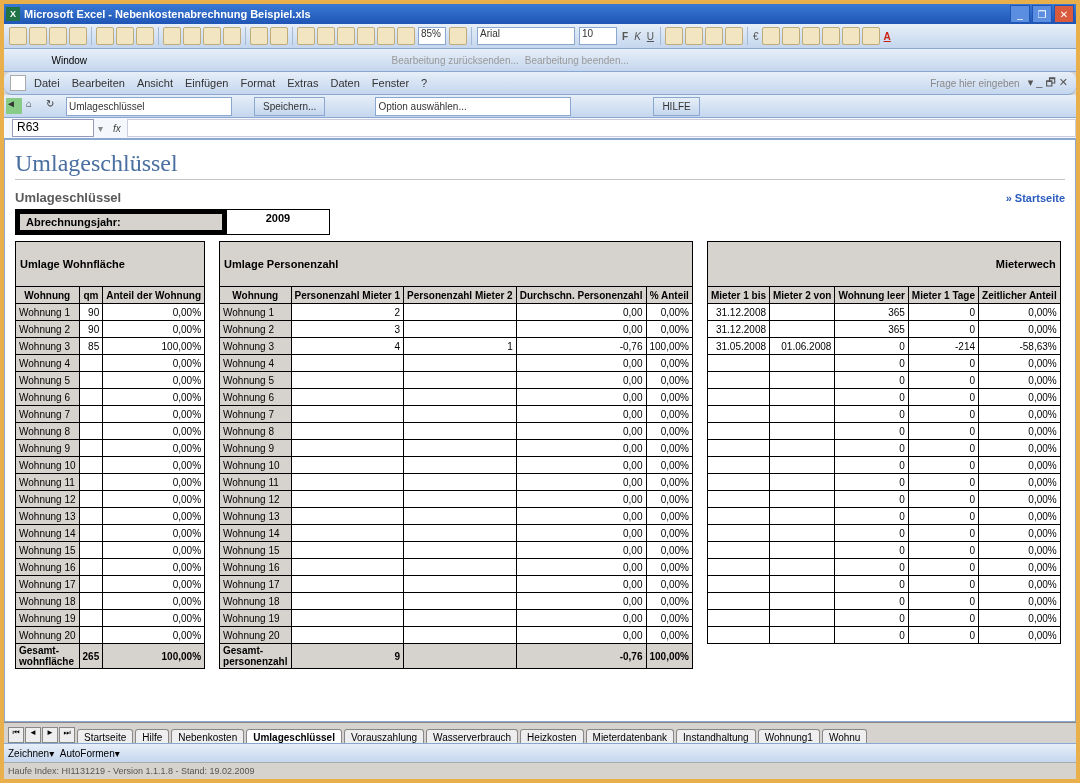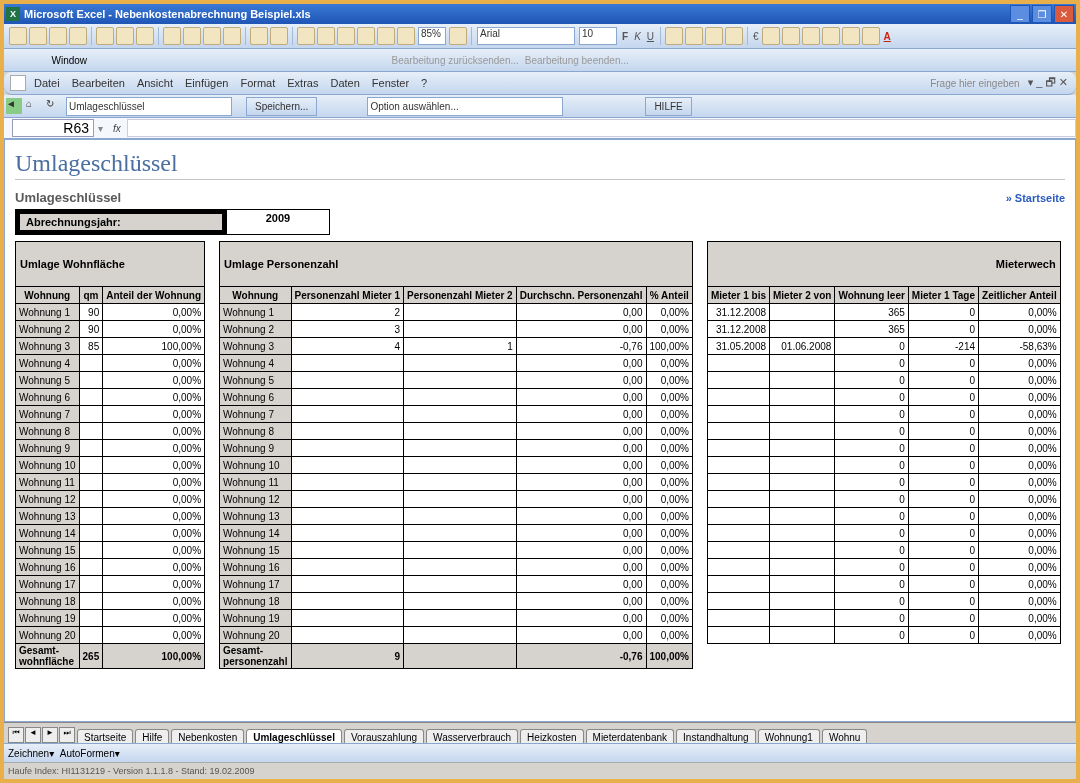--- a/index.html
+++ b/index.html
@@ -19,23 +19,23 @@
 .snagbar{height:22px;background:linear-gradient(#e7eff8,#c4d6ee);border-bottom:1px solid #8aa7cf;display:flex;align-items:center;padding:0 4px;font-size:10px;}
 .snagbar .snag{background:#f04e3b;color:#fff;border-radius:8px;padding:1px 6px;font-size:9px;font-weight:bold;margin-top:40px;}
 .menubar{height:22px;background:linear-gradient(#e7eff8,#c4d6ee);border-bottom:1px solid #8aa7cf;display:flex;align-items:center;padding:0 4px;font-size:11px;color:#333;border-radius:8px;}
 .menubar .mico{width:14px;height:14px;margin:0 2px;border:1px solid #aaa;background:#fff;}
 .menubar .mi{padding:0 6px;text-decoration:underline;text-decoration-color:transparent;}
 .menubar .ask{margin-left:auto;color:#888;font-size:10px;padding:0 4px;}
 .navbar{height:22px;background:linear-gradient(#e7eff8,#c4d6ee);border-bottom:1px solid #8aa7cf;display:flex;align-items:center;font-size:10px;color:#333;}
 .navbar .ico{width:16px;height:16px;margin:0 2px;}
 .navdd{height:17px;background:#fff;border:1px solid #8aa7cf;font-size:10px;padding:0 2px;display:flex;align-items:center;margin:0 2px;}
 .navdd.wide{width:160px;}.navdd.w3{width:190px;}
-.navlbl{background:linear-gradient(#e7eff8,#c4d6ee);border:1px solid #8aa7cf;height:17px;padding:0 8px;display:flex;align-items:center;font-size:10px;margin-left:12px;}
+.navlbl{background:linear-gradient(#e7eff8,#c4d6ee);border:1px solid #8aa7cf;height:17px;padding:0 8px;display:flex;align-items:center;font-size:10px;margin-left:20px;}
 .fmlbar{height:20px;background:#f4f7fb;border-bottom:1px solid #8aa7cf;display:flex;align-items:center;font-size:10px;}
-.namebox{width:72px;height:16px;background:#fff;border:1px solid #99b;margin-left:8px;padding:0 4px;font-size:14px;text-align:right;}
+.namebox{width:72px;height:16px;background:#fff;border:1px solid #99b;margin-left:8px;padding:0 4px;font-size:12px;}
 .fx{margin:0 6px;font-style:italic;color:#444;}
 .sheet{flex:1;background:#fff;overflow:hidden;border:1px solid #8aa7cf;margin:0;}
 .sheet-inner{padding:4px 10px 4px 10px;background:#fff;height:100%;box-sizing:border-box;overflow:hidden;}
 h1.title{color:#4a6fa0;font-family:Georgia,serif;font-size:24px;font-weight:normal;margin:6px 0 2px 0;border-bottom:1px solid #c5c5c5;padding-bottom:2px;}
 .rowbar{display:flex;align-items:center;margin:10px 0 4px 0;}
 .subh{color:#5a5a5a;font-size:13px;font-weight:bold;}
 .startlink{margin-left:auto;color:#2a5bbf;font-weight:bold;font-size:11px;}
 .abr{display:flex;align-items:stretch;margin-bottom:6px;}
 .abr .lbl{border:5px solid #000000;background:#d6d3ce;font-weight:bold;padding:2px 6px;font-size:11px;width:190px;}
 .abr .val{border:1px solid #000;border-left:none;background:#fff;font-weight:bold;text-align:center;padding:2px 6px;font-size:11px;width:90px;}

